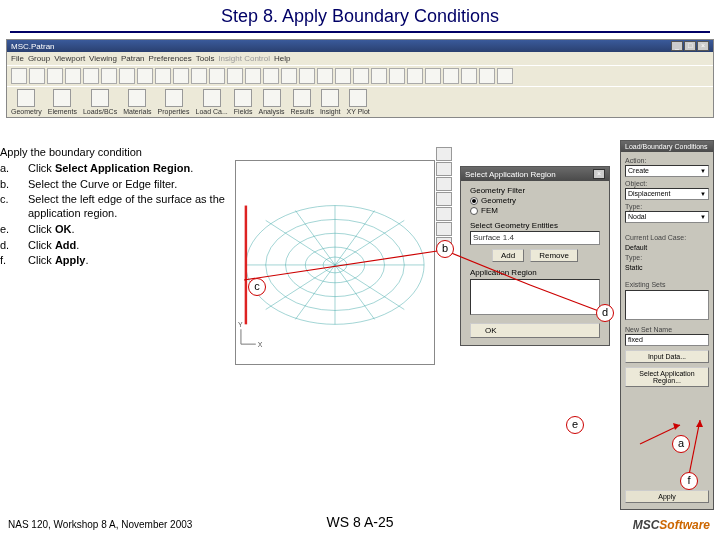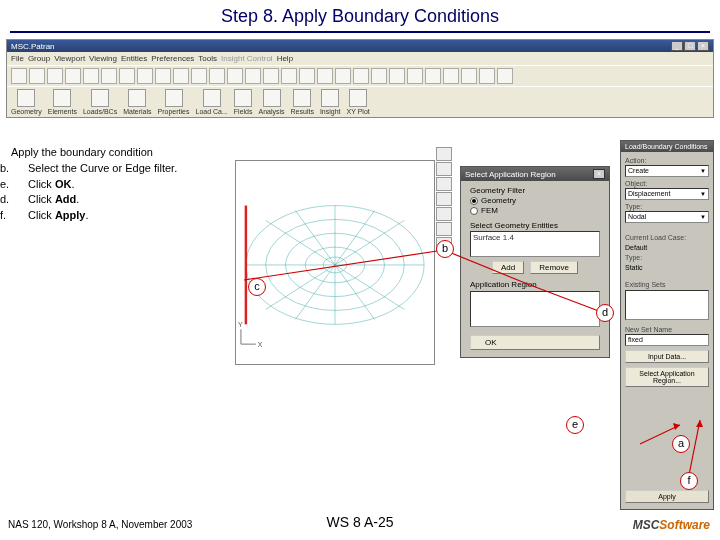--- a/index.html
+++ b/index.html
@@ -11,37 +11,37 @@
   .tb-titlebar .name { font-size: 8px; }
   .tb-titlebar .winbtns { margin-left: auto; display: flex; gap: 1px; }
   .tb-titlebar .winbtns span { width: 12px; height: 10px; background: #ccc; border: 1px solid #555; display: inline-block; font-size: 7px; text-align: center; line-height: 8px; }
   .tb-menubar { background: #ece9d8; padding: 2px 4px; display: flex; gap: 4px; color: #333; }
   .tb-iconrow { background: #ece9d8; padding: 2px 4px; display: flex; gap: 2px; border-top: 1px solid #fff; }
   .tb-iconrow .ic { width: 16px; height: 16px; border: 1px solid #aaa; background: #f6f6f2; }
   .tb-catrow { background: #ece9d8; padding: 2px 4px; display: flex; gap: 6px; border-top: 1px solid #fff; }
   .tb-catrow .cat { display: flex; flex-direction: column; align-items: center; gap: 1px; font-size: 7px; color: #333; }
   .tb-catrow .cat .ic { width: 18px; height: 18px; border: 1px solid #999; background: #f6f6f2; }
   .instructions { position: absolute; left: 0; top: 146px; width: 232px; font-size: 11px; line-height: 1.25; color: #000; }
-  .instructions .lead { margin-bottom: 2px; padding-left: 11px; }
+  .instructions .lead { margin-bottom: 2px; }
   .instructions ol { list-style: none; padding-left: 14px; }
   .instructions li { margin-bottom: 2px; padding-left: 14px; text-indent: -14px; }
   .instructions li .let { display: inline-block; width: 14px; }
   .viewport { position: absolute; left: 235px; top: 160px; width: 200px; height: 205px; border: 1px solid #888; background: #fff; }
   .vp-mini { position: absolute; right: -18px; top: -14px; width: 16px; display: flex; flex-direction: column; gap: 1px; }
   .vp-mini span { width: 16px; height: 14px; background: #eee; border: 1px solid #999; }
   .vp-canvas { position: absolute; inset: 0; }
   .sar-panel { position: absolute; left: 460px; top: 166px; width: 150px; background: #c8c6bc; border: 1px solid #555; font-size: 8px; }
   .panel-title { background: linear-gradient(#6a6a6a,#4a4a4a); color: #fff; padding: 2px 4px; display: flex; justify-content: space-between; align-items: center; }
   .panel-title .x { width: 12px; height: 10px; background: #ccc; border: 1px solid #333; text-align: center; line-height: 8px; font-size: 7px; }
   .panel-body { padding: 3px 9px; }
   .panel-body .lbl { font-size: 8px; margin: 2px 0 1px; }
   .panel-body .radio { display: flex; align-items: center; gap: 3px; font-size: 8px; margin: 1px 0; }
   .panel-body .radio .dot { width: 8px; height: 8px; border: 1px solid #555; border-radius: 50%; background: #fff; display: inline-block; position: relative; }
   .panel-body .radio.sel .dot::after { content: ""; position: absolute; inset: 1px; background: #000; border-radius: 50%; }
-  .panel-body .field { width: 100%; height: 26px; background: #fff; border: 1px inset #888; margin-top: 1px; font-size: 8px; padding: 0 2px; line-height: 12px; color: #333; }
+  .panel-body .field { width: 100%; height: 14px; background: #fff; border: 1px inset #888; margin-top: 1px; font-size: 8px; padding: 0 2px; line-height: 12px; color: #333; }
   .panel-body .list { width: 100%; height: 36px; background: #fff; border: 1px inset #888; margin-top: 2px; }
   .panel-body .btnrow { display: flex; gap: 6px; margin-top: 4px; justify-content: center; }
   .panel-body .btn { padding: 1px 8px; background: #ece9d8; border: 1px outset #ccc; font-size: 8px; }
   .panel-body .ok { display: block; margin: 8px auto 4px; padding: 2px 14px; background: #ece9d8; border: 1px outset #ccc; font-size: 8px; }
   .lbc-panel { position: absolute; left: 620px; top: 140px; width: 94px; height: 370px; background: #c8c6bc; border: 1px solid #555; font-size: 7px; }
   .lbc-body { padding: 2px 4px; }
   .lbc-body .lbl { font-size: 7px; color: #444; margin: 3px 0 1px; }
   .lbc-body .sel { width: 100%; height: 12px; background: #fff; border: 1px inset #888; font-size: 7px; padding: 0 2px; line-height: 10px; display: flex; justify-content: space-between; }
   .lbc-body .sel .arr { font-size: 6px; }
   .lbc-body .list { width: 100%; height: 30px; background: #fff; border: 1px inset #888; margin-top: 2px; }
@@ -67,21 +67,21 @@
       <span>_</span>
       <span>□</span>
       <span>×</span>
     </div>
   </div>
   <div class="tb-menubar">
     <span>File</span>
     <span>Group</span>
     <span>Viewport</span>
     <span>Viewing</span>
-    <span>Entities</span>
+    <span>Patran</span>
     <span>Preferences</span>
     <span>Tools</span>
     <span style="color:#999">Insight Control</span>
     <span>Help</span>
   </div>
   <div class="tb-iconrow">
     <span class="ic"></span>
       <span class="ic"></span>
       <span class="ic"></span>
       <span class="ic"></span>
@@ -154,21 +154,23 @@
     <div class="cat">
         <span class="ic"></span>
         <span>XY Plot</span>
       </div>
   </div>
 </div>
 
 <div class="instructions">
   <div class="lead">Apply the boundary condition</div>
   <ol>
+    <li><span class="let">a.</span><span>Click </span><b>Select Application Region</b><span>.</span></li>
     <li><span class="let">b.</span><span>Select the Curve or Edge filter.</span></li>
+    <li><span class="let">c.</span><span>Select the left edge of the surface as the application region.</span></li>
     <li><span class="let">e.</span><span>Click </span><b>OK</b><span>.</span></li>
     <li><span class="let">d.</span><span>Click </span><b>Add</b><span>.</span></li>
     <li><span class="let">f.</span><span>Click </span><b>Apply</b><span>.</span></li>
   </ol>
 </div>
 
 <div class="viewport">
   <div class="vp-mini">
     <span></span>
       <span></span>

